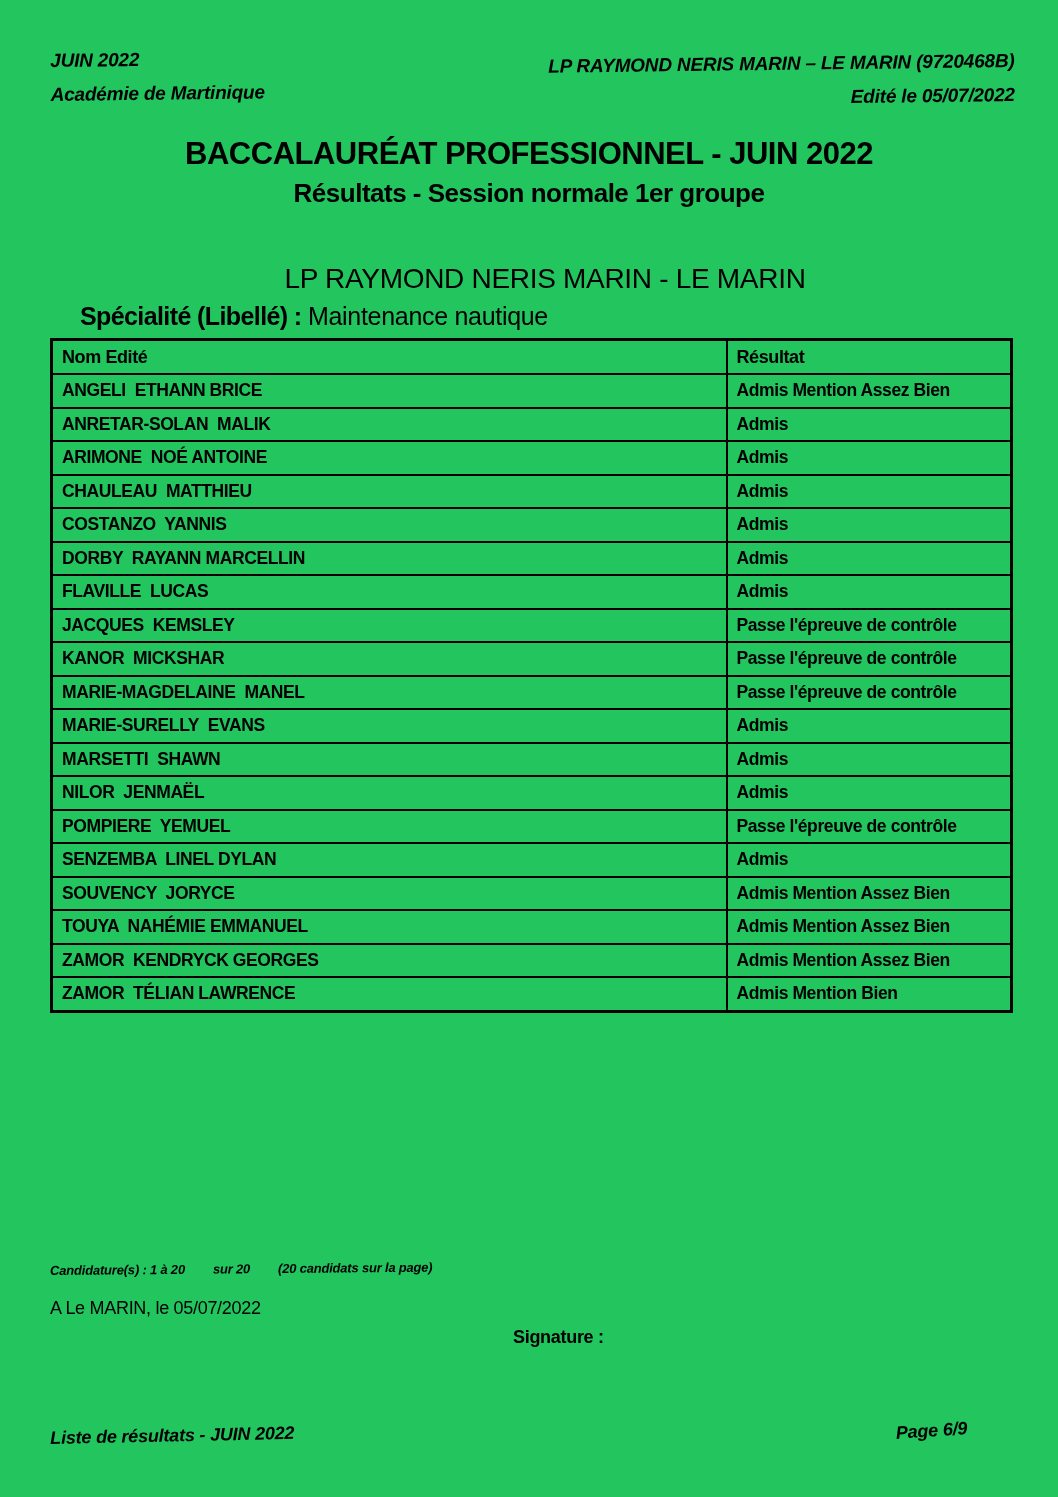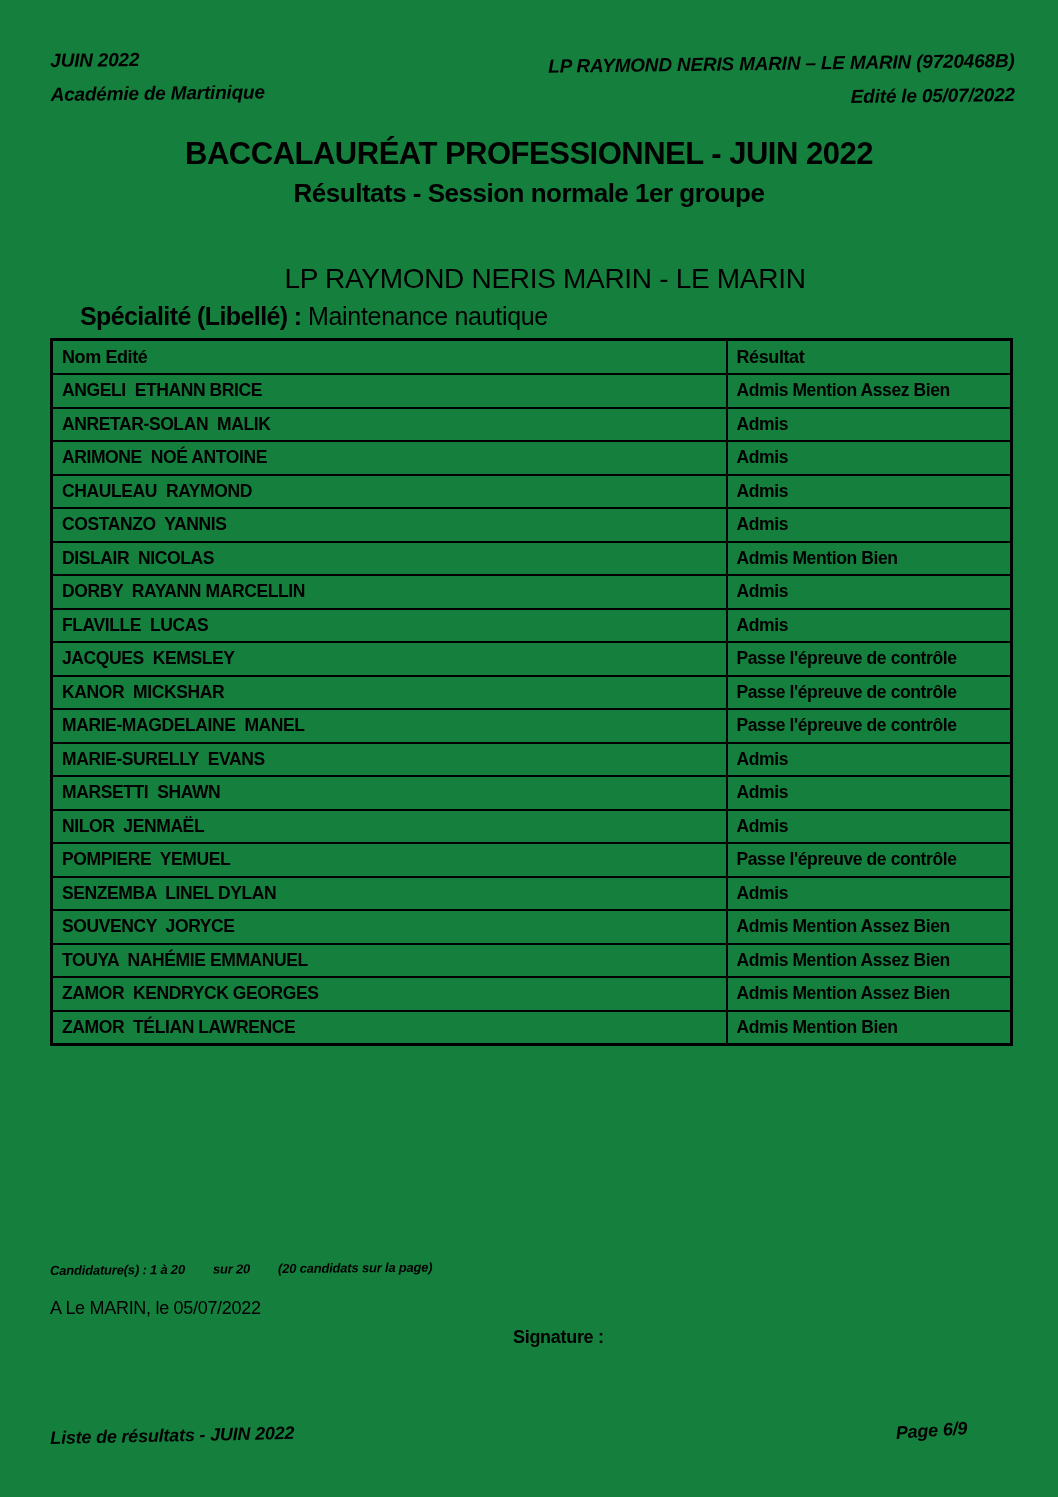--- a/index.html
+++ b/index.html
@@ -1,19 +1,19 @@
 <!DOCTYPE html>
 <html><head>
 <meta charset="utf-8">
 <style>
   html,body{margin:0;padding:0;background:#fff;}
   .page{
     position:relative;
     width:1058px;height:1497px;
-    background:#15803d;
+    background:#22c55e;
     font-family:"Liberation Sans",sans-serif;
     color:#000;
     overflow:hidden;
   }
   
   .hdr-left{
     position:absolute;left:50px;top:44px;
     font-style:italic;font-weight:bold;font-size:19px;line-height:34px;
     transform:rotate(-0.7deg);transform-origin:left top;
     letter-spacing:-0.2px;
@@ -129,30 +129,26 @@
         </tr>
         <tr>
           <td>ANRETAR-SOLAN  MALIK</td>
           <td>Admis</td>
         </tr>
         <tr>
           <td>ARIMONE  NOÉ ANTOINE</td>
           <td>Admis</td>
         </tr>
         <tr>
-          <td>CHAULEAU  RAYMOND</td>
+          <td>CHAULEAU  MATTHIEU</td>
           <td>Admis</td>
         </tr>
         <tr>
           <td>COSTANZO  YANNIS</td>
           <td>Admis</td>
-        </tr>
-        <tr>
-          <td>DISLAIR  NICOLAS</td>
-          <td>Admis Mention Bien</td>
         </tr>
         <tr>
           <td>DORBY  RAYANN MARCELLIN</td>
           <td>Admis</td>
         </tr>
         <tr>
           <td>FLAVILLE  LUCAS</td>
           <td>Admis</td>
         </tr>
         <tr>

